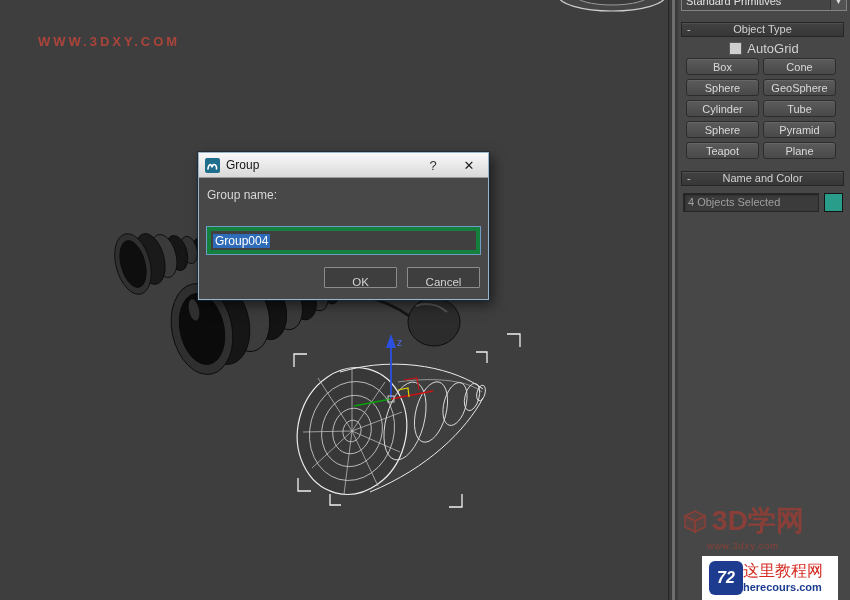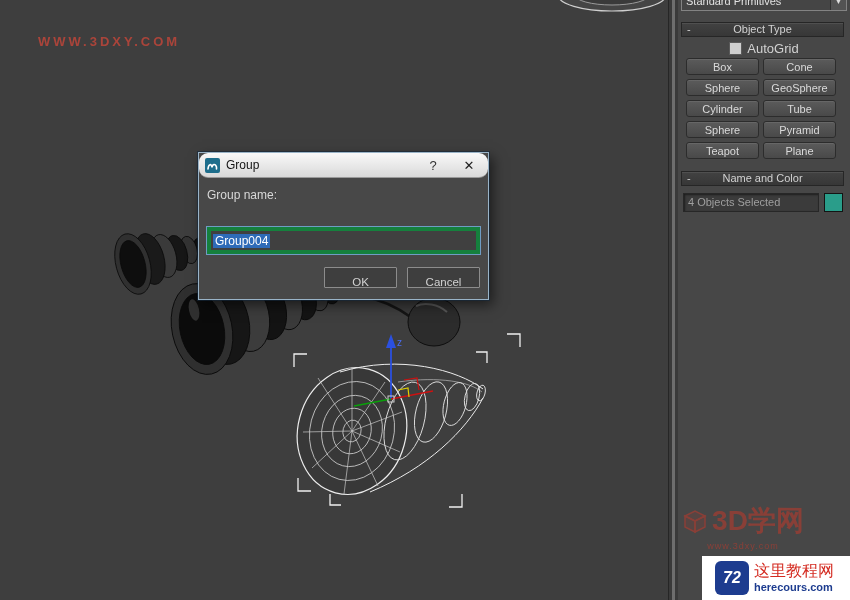--- a/index.html
+++ b/index.html
@@ -66,21 +66,21 @@
   }
   .swatch { width:17px; height:17px; background:#2a9d8a; border:1px solid #141414; }
   
   .dialog {
     position:absolute; left:198px; top:152px; width:291px; box-sizing:border-box;
     background:#484848; border:1px solid #9ab4c8;
     box-shadow:0 0 0 1px rgba(20,40,60,.6), 4px 5px 12px rgba(0,0,0,.55);
   }
   .titlebar {
     height:24px; display:flex; align-items:center; padding:0 6px;
-    background:linear-gradient(#f9f9f9,#d9d9d9); border-bottom:1px solid #9a9a9a;border-radius:9px;
+    background:linear-gradient(#f9f9f9,#d9d9d9); border-bottom:1px solid #9a9a9a;
   }
   .titlebar .title { font-size:12px; color:#141414; margin-left:6px; }
   .titlebar .help { margin-left:auto; width:22px; text-align:center; font-size:13px; color:#333; }
   .titlebar .close { width:26px; text-align:center; font-size:13px; color:#222; margin-left:12px; }
   .dlg-body { padding:10px 8px 11px; }
   .dlg-label { font-size:12px; color:#d8d8d8; }
   .dlg-input {
     margin-top:25px; height:19px; background:#404040;
     border:4px solid #15803d; outline:1px solid #6f9cc4;
     display:flex; align-items:center; padding:0 2px; font-size:12px; color:#eee;
@@ -94,22 +94,22 @@
   }
   
   .logo-3dxy {
     position:absolute; left:676px; top:502px; width:134px; text-align:center;
     color:#c0392b; opacity:.55; z-index:5;
   }
   .logo-3dxy .row { display:flex; align-items:center; justify-content:center; gap:4px; }
   .logo-3dxy .big { font-size:28px; font-weight:bold; }
   .logo-3dxy .sub { font-size:9px; letter-spacing:1px; margin-top:1px; }
   .badge-herecours {
-    position:absolute; left:702px; top:556px; width:148px; height:44px; box-sizing:border-box;
-    background:#ffffff; display:flex; align-items:center; gap:5px; padding:3px 13px; z-index:6;
+    position:absolute; left:702px; top:556px; width:136px; height:44px; box-sizing:border-box;
+    background:#ffffff; display:flex; align-items:center; padding:3px 7px; z-index:6;
   }
   .hc-logo {
     width:34px; height:34px; border-radius:6px; background:#1d3c8f; color:#fff;
     font-weight:bold; font-style:italic; font-size:16px;
     display:flex; align-items:center; justify-content:center; flex:0 0 auto;
   }
   .hc-text { display:flex; flex-direction:column; line-height:1.15; }
   .hc-site { color:#d42a20; font-weight:normal; font-size:16px; }
   .hc-url { color:#1d3c8f; font-weight:bold; font-size:11px; }
 </style>

